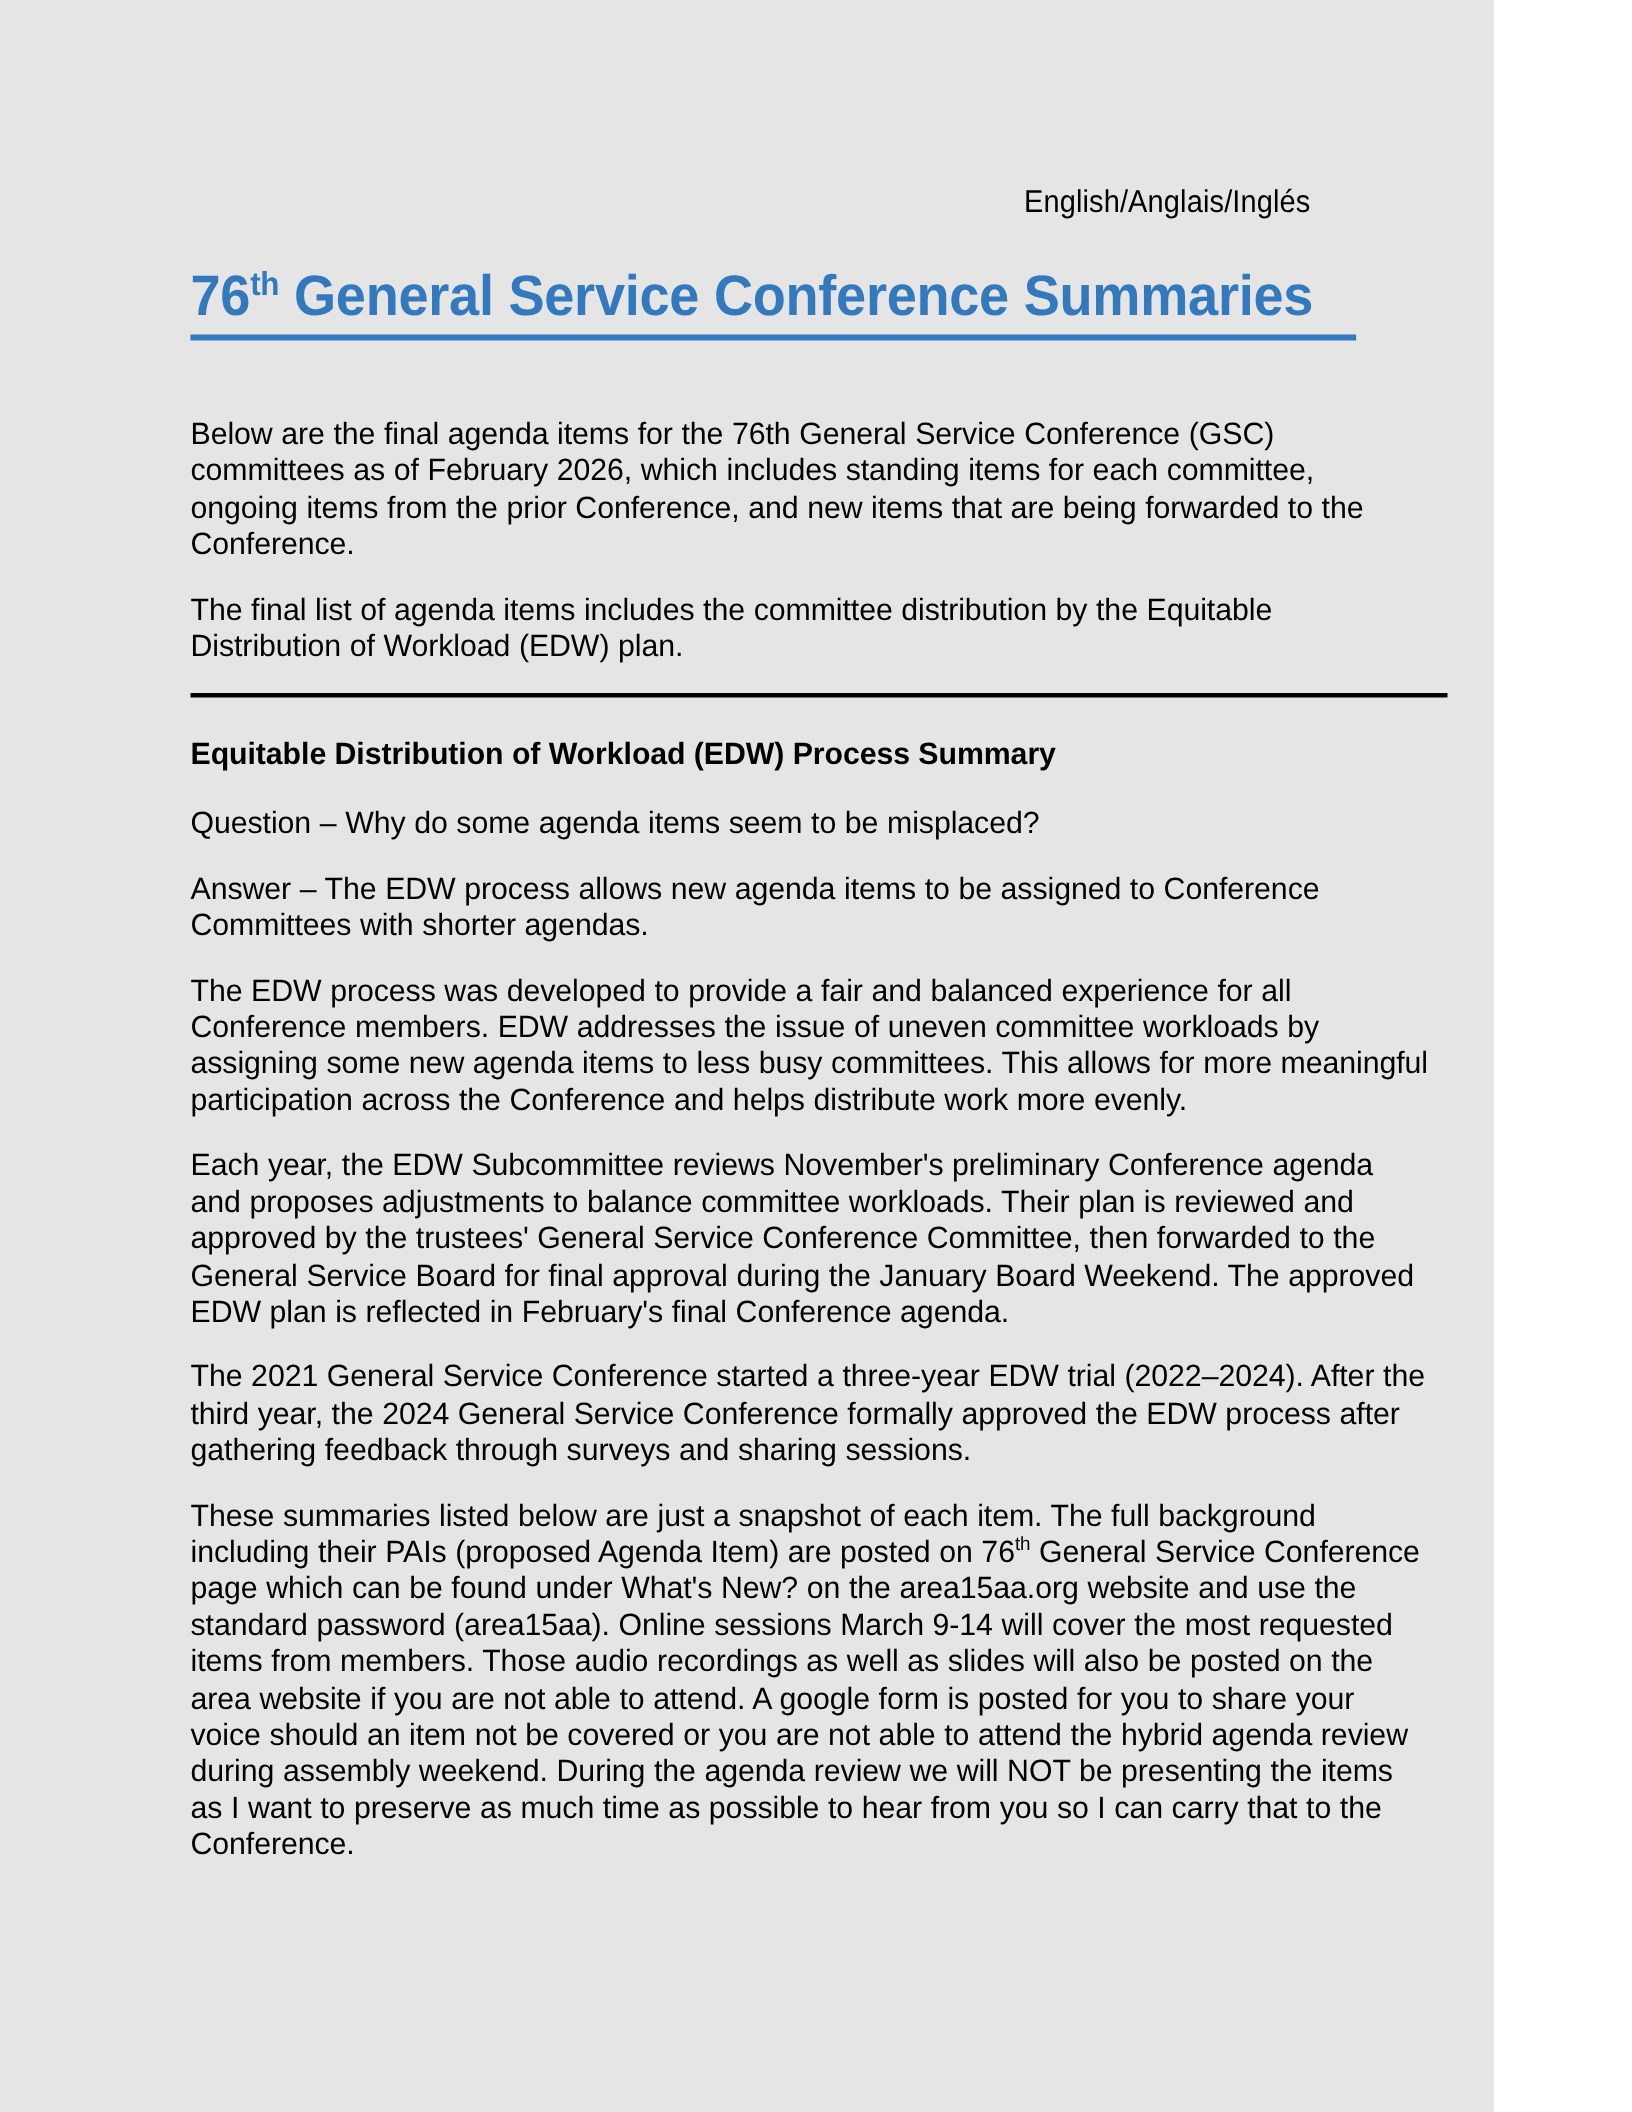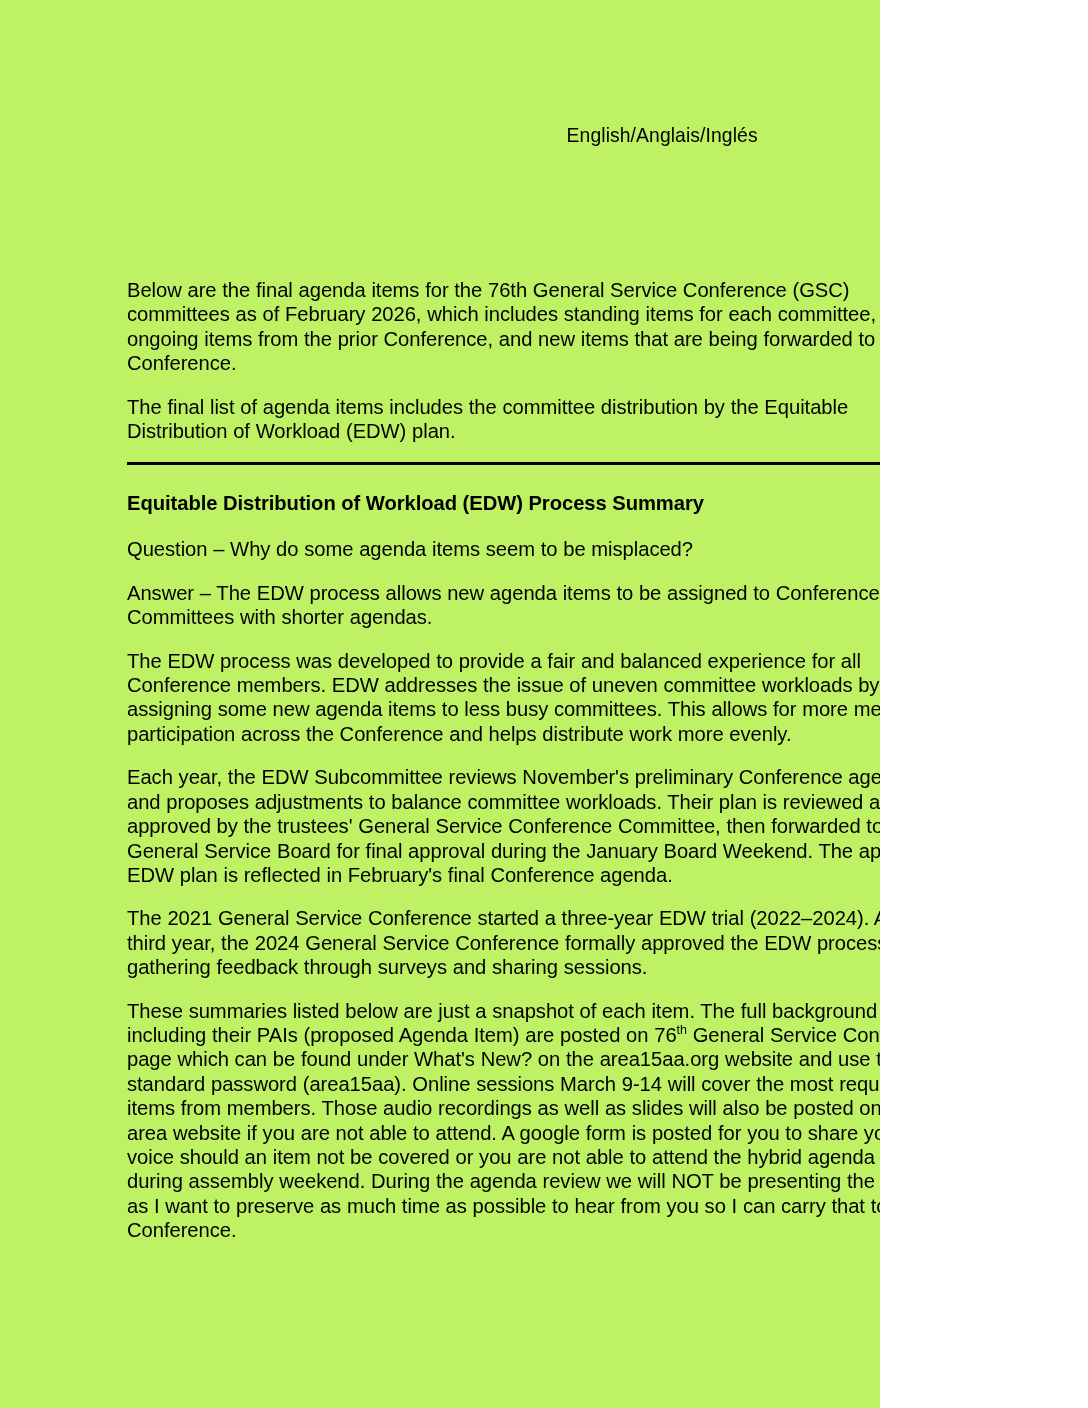--- a/index.html
+++ b/index.html
@@ -10,23 +10,23 @@
   }
   body {
     width: 1088px;
     height: 1408px;
     font-family: "Liberation Sans", "DejaVu Sans", sans-serif;
     color: #000000;
     -webkit-font-smoothing: antialiased;
   }
   .page {
     position: relative;
-    width: 880px;
+    width: 996px;
     height: 1408px;
-    background: #bef264;
+    background: #e5e5e5;
     box-sizing: border-box;
     padding: 0;
     overflow: hidden;
   }
 
   
   .lang-line {
     position: absolute;
     top: 122px;
     right: 122px;
@@ -109,20 +109,23 @@
     transform-origin: left top;
   }
 </style>
 </head>
 <body>
 
 <div class="page">
 
   <div class="lang-line">English/Anglais/Inglés</div>
 
+  <div class="title-wrap">
+    <h1 class="doc-title"><span>76</span><span class="sup">th</span><span> General Service Conference Summaries</span></h1>
+  </div>
 
   <div class="content">
 
     <p class="para">Below are the final agenda items for the 76th General Service Conference (GSC) committees as of February 2026, which includes standing items for each committee, ongoing items from the prior Conference, and new items that are being forwarded to the Conference.</p>
 
     <p class="para">The final list of agenda items includes the committee distribution by the Equitable Distribution of Workload (EDW) plan.</p>
 
     <hr class="rule">
 
     <h2 class="section-heading">Equitable Distribution of Workload (EDW) Process Summary</h2>

